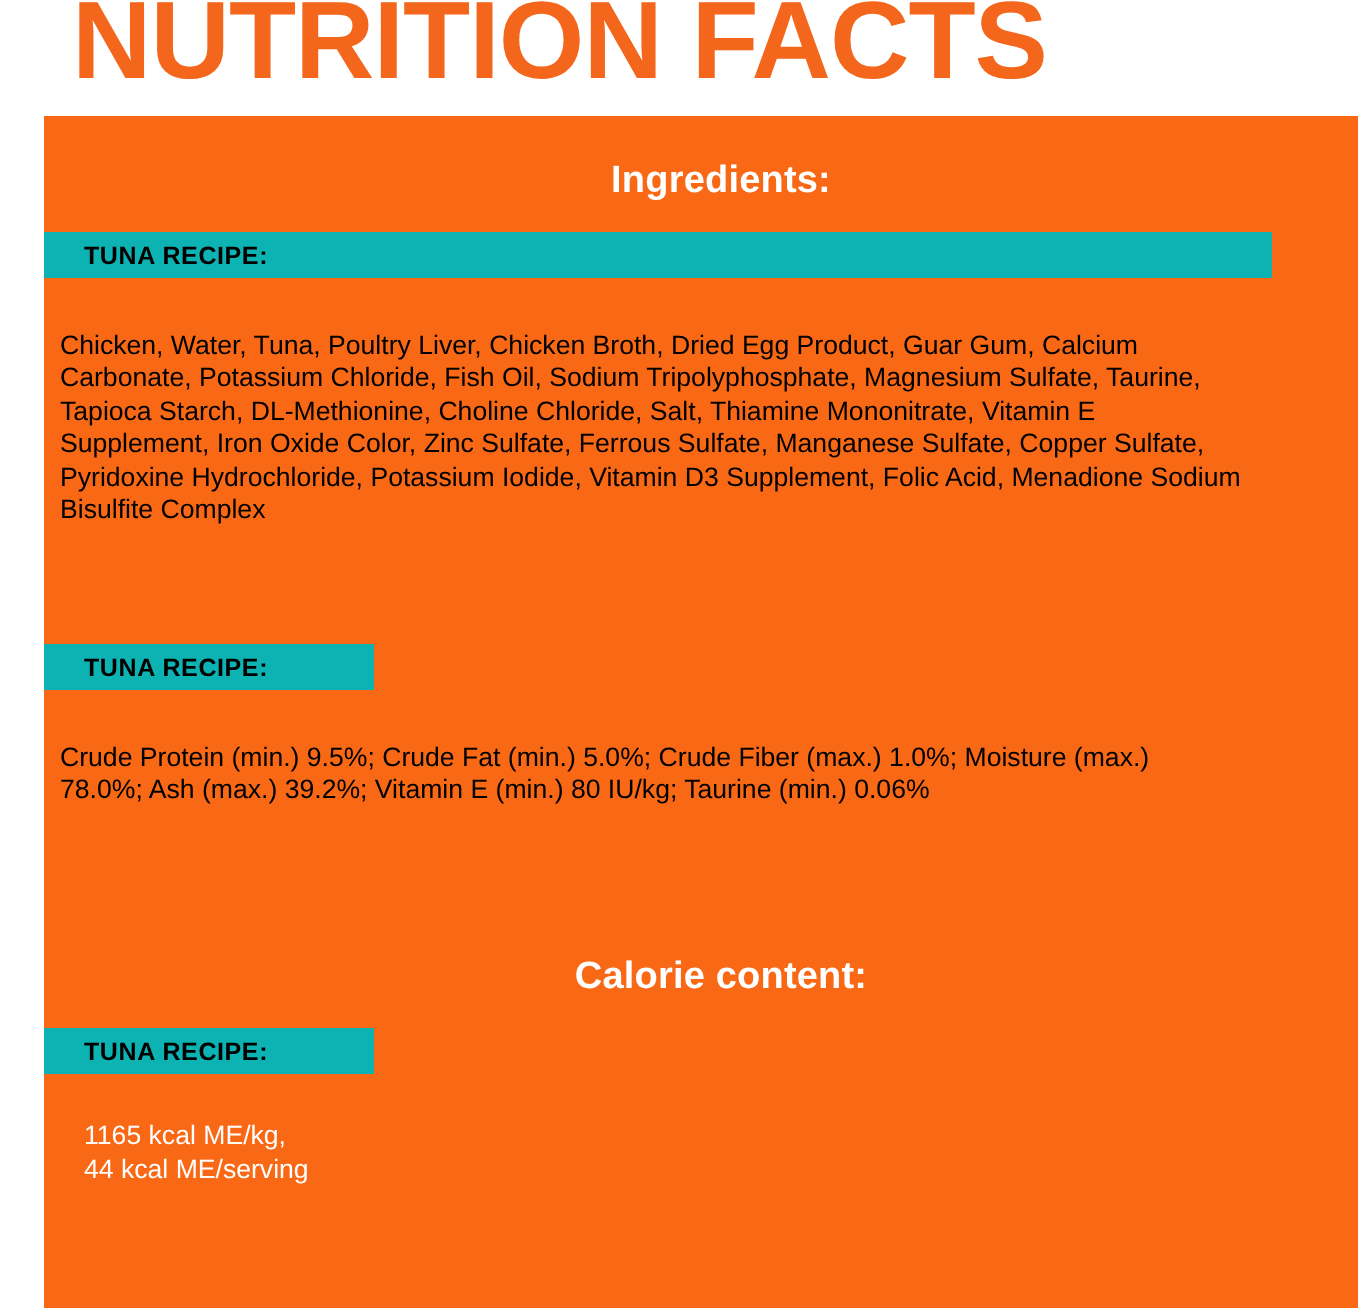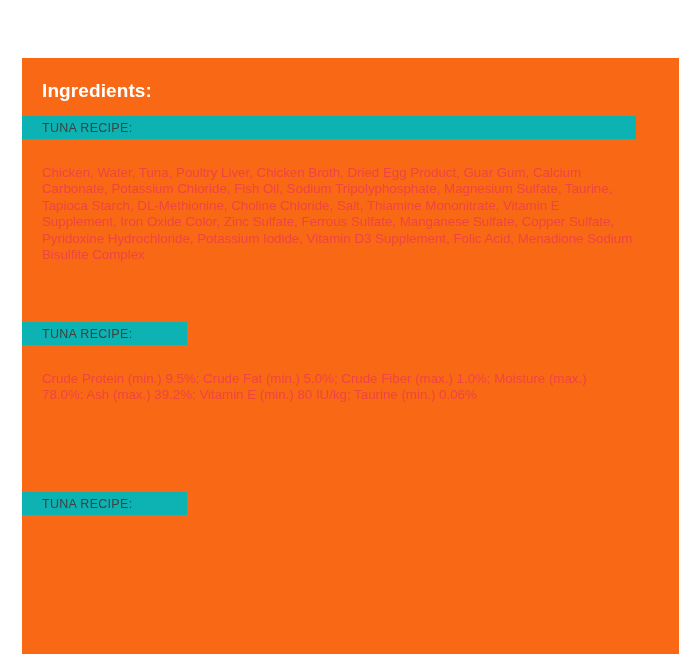--- a/index.html
+++ b/index.html
@@ -77,82 +77,89 @@
   .sec-1 { top: 22px; }
   .sec-2 { top: 250px; }
   .sec-3 { top: 420px; }
 
   .sec-head {
     margin: 0 0 0 20px;
     font-size: 19px;
     font-weight: bold;
     color: #ffffff;
     letter-spacing: 0.1px;
+    text-align: center;
   }
   .teal-bar {
     margin-top: 14px;
     height: 23px;
     background: #0cb3b2;
     display: flex;
     align-items: center;
     box-sizing: border-box;
     padding-left: 20px;
   }
   .teal-bar.full { width: 614px; }
   .teal-bar.short { width: 165px; }
   .teal-bar.short2 { width: 165px; }
   .teal-label {
     font-size: 12.5px;
-    font-weight: normal;
-    color: #404040;
+    font-weight: bold;
+    color: #000000;
     letter-spacing: 0.3px;
   }
   .body-text {
-    margin: 26px 0 0 20px;
+    margin: 26px 0 0 8px;
     width: 592px;
     font-size: 13.3px;
     line-height: 16.4px;
-    color: #ef4444;
+    color: #000000;
     font-weight: normal;
   }
   .body-text.short-width { width: 580px; }
   .cal-text {
     margin: 22px 0 0 20px;
     font-size: 13.3px;
     line-height: 17px;
     color: #ffffff;
     white-space: pre-line;
   }
 </style>
 </head>
 <body>
 
 <div class="page">
 
   <div class="orange-body"></div>
   <div class="left-gutter"></div>
 
+  <div class="title-band">
+    <h1 class="title">NUTRITION FACTS</h1>
+  </div>
 
   <div class="content">
 
     <div class="section sec-1">
       <h2 class="sec-head">Ingredients:</h2>
       <div class="teal-bar full">
         <span class="teal-label">TUNA RECIPE:</span>
       </div>
       <p class="body-text">Chicken, Water, Tuna, Poultry Liver, Chicken Broth, Dried Egg Product, Guar Gum, Calcium Carbonate, Potassium Chloride, Fish Oil, Sodium Tripolyphosphate, Magnesium Sulfate, Taurine, Tapioca Starch, DL-Methionine, Choline Chloride, Salt, Thiamine Mononitrate, Vitamin E Supplement, Iron Oxide Color, Zinc Sulfate, Ferrous Sulfate, Manganese Sulfate, Copper Sulfate, Pyridoxine Hydrochloride, Potassium Iodide, Vitamin D3 Supplement, Folic Acid, Menadione Sodium Bisulfite Complex</p>
     </div>
 
     <div class="section sec-2">
       <div class="teal-bar short">
         <span class="teal-label">TUNA RECIPE:</span>
       </div>
       <p class="body-text short-width">Crude Protein (min.) 9.5%; Crude Fat (min.) 5.0%; Crude Fiber (max.) 1.0%;  Moisture (max.) 78.0%; Ash (max.) 39.2%; Vitamin E (min.) 80 IU/kg; Taurine (min.) 0.06%</p>
     </div>
 
     <div class="section sec-3">
+      <h2 class="sec-head">Calorie content:</h2>
       <div class="teal-bar short2">
         <span class="teal-label">TUNA RECIPE:</span>
       </div>
+      <p class="cal-text">1165 kcal ME/kg,
+44 kcal ME/serving</p>
     </div>
 
   </div>
 </div>
 
 </body></html>

